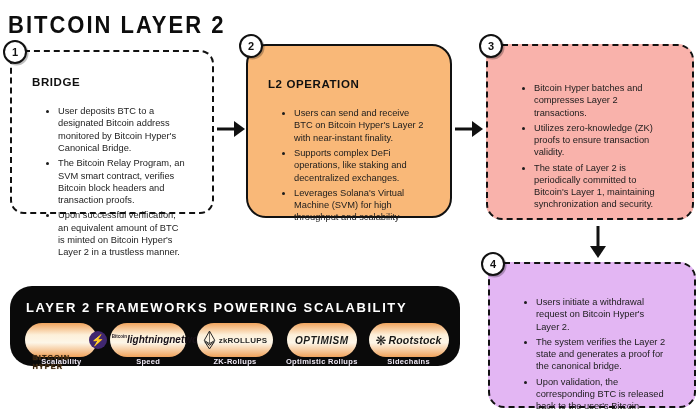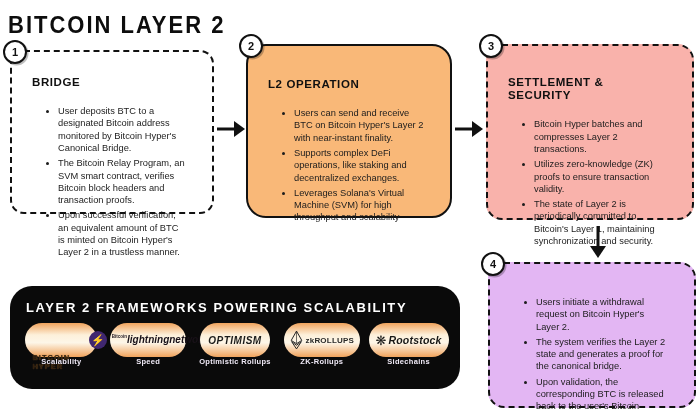--- a/index.html
+++ b/index.html
@@ -24,21 +24,21 @@
   .step-bullets li{font-size:9.3px;line-height:1.32;color:#1c1c1c;margin-bottom:3px;}
 
   .step-num{position:absolute;left:-9px;top:-12px;width:20px;height:20px;border-radius:50%;
             background:#fff;border:2px solid #111;display:flex;align-items:center;justify-content:center;
             font-size:11px;font-weight:900;color:#111;box-shadow:1.5px 1.5px 0 rgba(0,0,0,.25);z-index:3;}
 
   
   .arrow{position:absolute;}
 
   
-  .frameworks-panel{position:absolute;left:10px;top:286px;width:450px;height:103px;
+  .frameworks-panel{position:absolute;left:10px;top:286px;width:450px;height:80px;
                     background:#0a0a0a;border-radius:22px;box-sizing:border-box;}
   .panel-title{margin:13px 0 0 16px;font-size:13px;font-weight:900;letter-spacing:1.6px;
                color:#ffffff;transform:scaleY(1.05);transform-origin:left top;}
   .pill-row{display:flex;justify-content:space-around;align-items:flex-start;
             margin-top:9px;padding:0 8px;}
   .fw-item{display:flex;flex-direction:column;align-items:center;width:88px;}
   .pill{height:34px;border-radius:17px;display:flex;align-items:center;justify-content:center;
         background:linear-gradient(180deg,#f0a35c 0%,#fdf0da 35%,#fdf6e8 58%,#f0a35c 100%);
         box-sizing:border-box;padding:0 7px;}
   .fw-label{font-size:7.5px;font-weight:700;color:#efe9f6;letter-spacing:.3px;}
@@ -92,21 +92,20 @@
     </ul>
   </div>
 
   <svg class="arrow" style="left:454px;top:118px;" width="30" height="22">
     <line x1="1" y1="11" x2="20" y2="11" stroke="#111" stroke-width="3"></line>
     <path d="M18 3 L29 11 L18 19 Z" fill="#111"></path>
   </svg>
 
   <div id="box3" class="step-box dashed">
     <div class="step-num">3</div>
-    <h3 class="step-title" style="width:130px;">SETTLEMENT &amp; SECURITY</h3>
     <ul class="step-bullets">
       <li>Bitcoin Hyper batches and compresses Layer 2 transactions.</li>
       <li>Utilizes zero-knowledge (ZK) proofs to ensure transaction validity.</li>
       <li>The state of Layer 2 is periodically committed to Bitcoin's Layer 1, maintaining synchronization and security.</li>
     </ul>
   </div>
 
   <svg class="arrow" style="left:586px;top:225px;" width="24" height="34">
     <line x1="12" y1="1" x2="12" y2="23" stroke="#111" stroke-width="3"></line>
     <path d="M4 21 L12 33 L20 21 Z" fill="#111"></path>
@@ -138,36 +137,36 @@
           <span class="ln-textblock">
             <span class="ln-small">Bitcoin</span>
             <span class="ln-name">lightning</span>
             <span class="ln-name">network</span>
           </span>
         </div>
         <div class="fw-label">Speed</div>
       </div>
 
       <div class="fw-item">
-        <div class="pill pill-op">
-          <span class="op-text">OPTIMISM</span>
-        </div>
-        <div class="fw-label">Optimistic Rollups</div>
-      </div>
-
-      <div class="fw-item">
         <div class="pill pill-zk">
           <svg class="eth-svg" width="13" height="20" viewBox="0 0 16 24">
             <path d="M8 1 L14.5 12.5 L8 16.5 L1.5 12.5 Z" fill="none" stroke="#222" stroke-width="1.2"></path>
             <path d="M8 18.5 L14 14 L8 23 L2 14 Z" fill="none" stroke="#222" stroke-width="1.2"></path>
             <line x1="8" y1="1" x2="8" y2="16.5" stroke="#222" stroke-width="0.8"></line>
           </svg>
           <span class="zk-text">zkROLLUPS</span>
         </div>
         <div class="fw-label">ZK-Rollups</div>
+      </div>
+
+      <div class="fw-item">
+        <div class="pill pill-op">
+          <span class="op-text">OPTIMISM</span>
+        </div>
+        <div class="fw-label">Optimistic Rollups</div>
       </div>
 
       <div class="fw-item">
         <div class="pill pill-rs">
           <span class="rs-glyph">❋</span>
           <span class="rs-text">Rootstock</span>
         </div>
         <div class="fw-label">Sidechains</div>
       </div>
 

